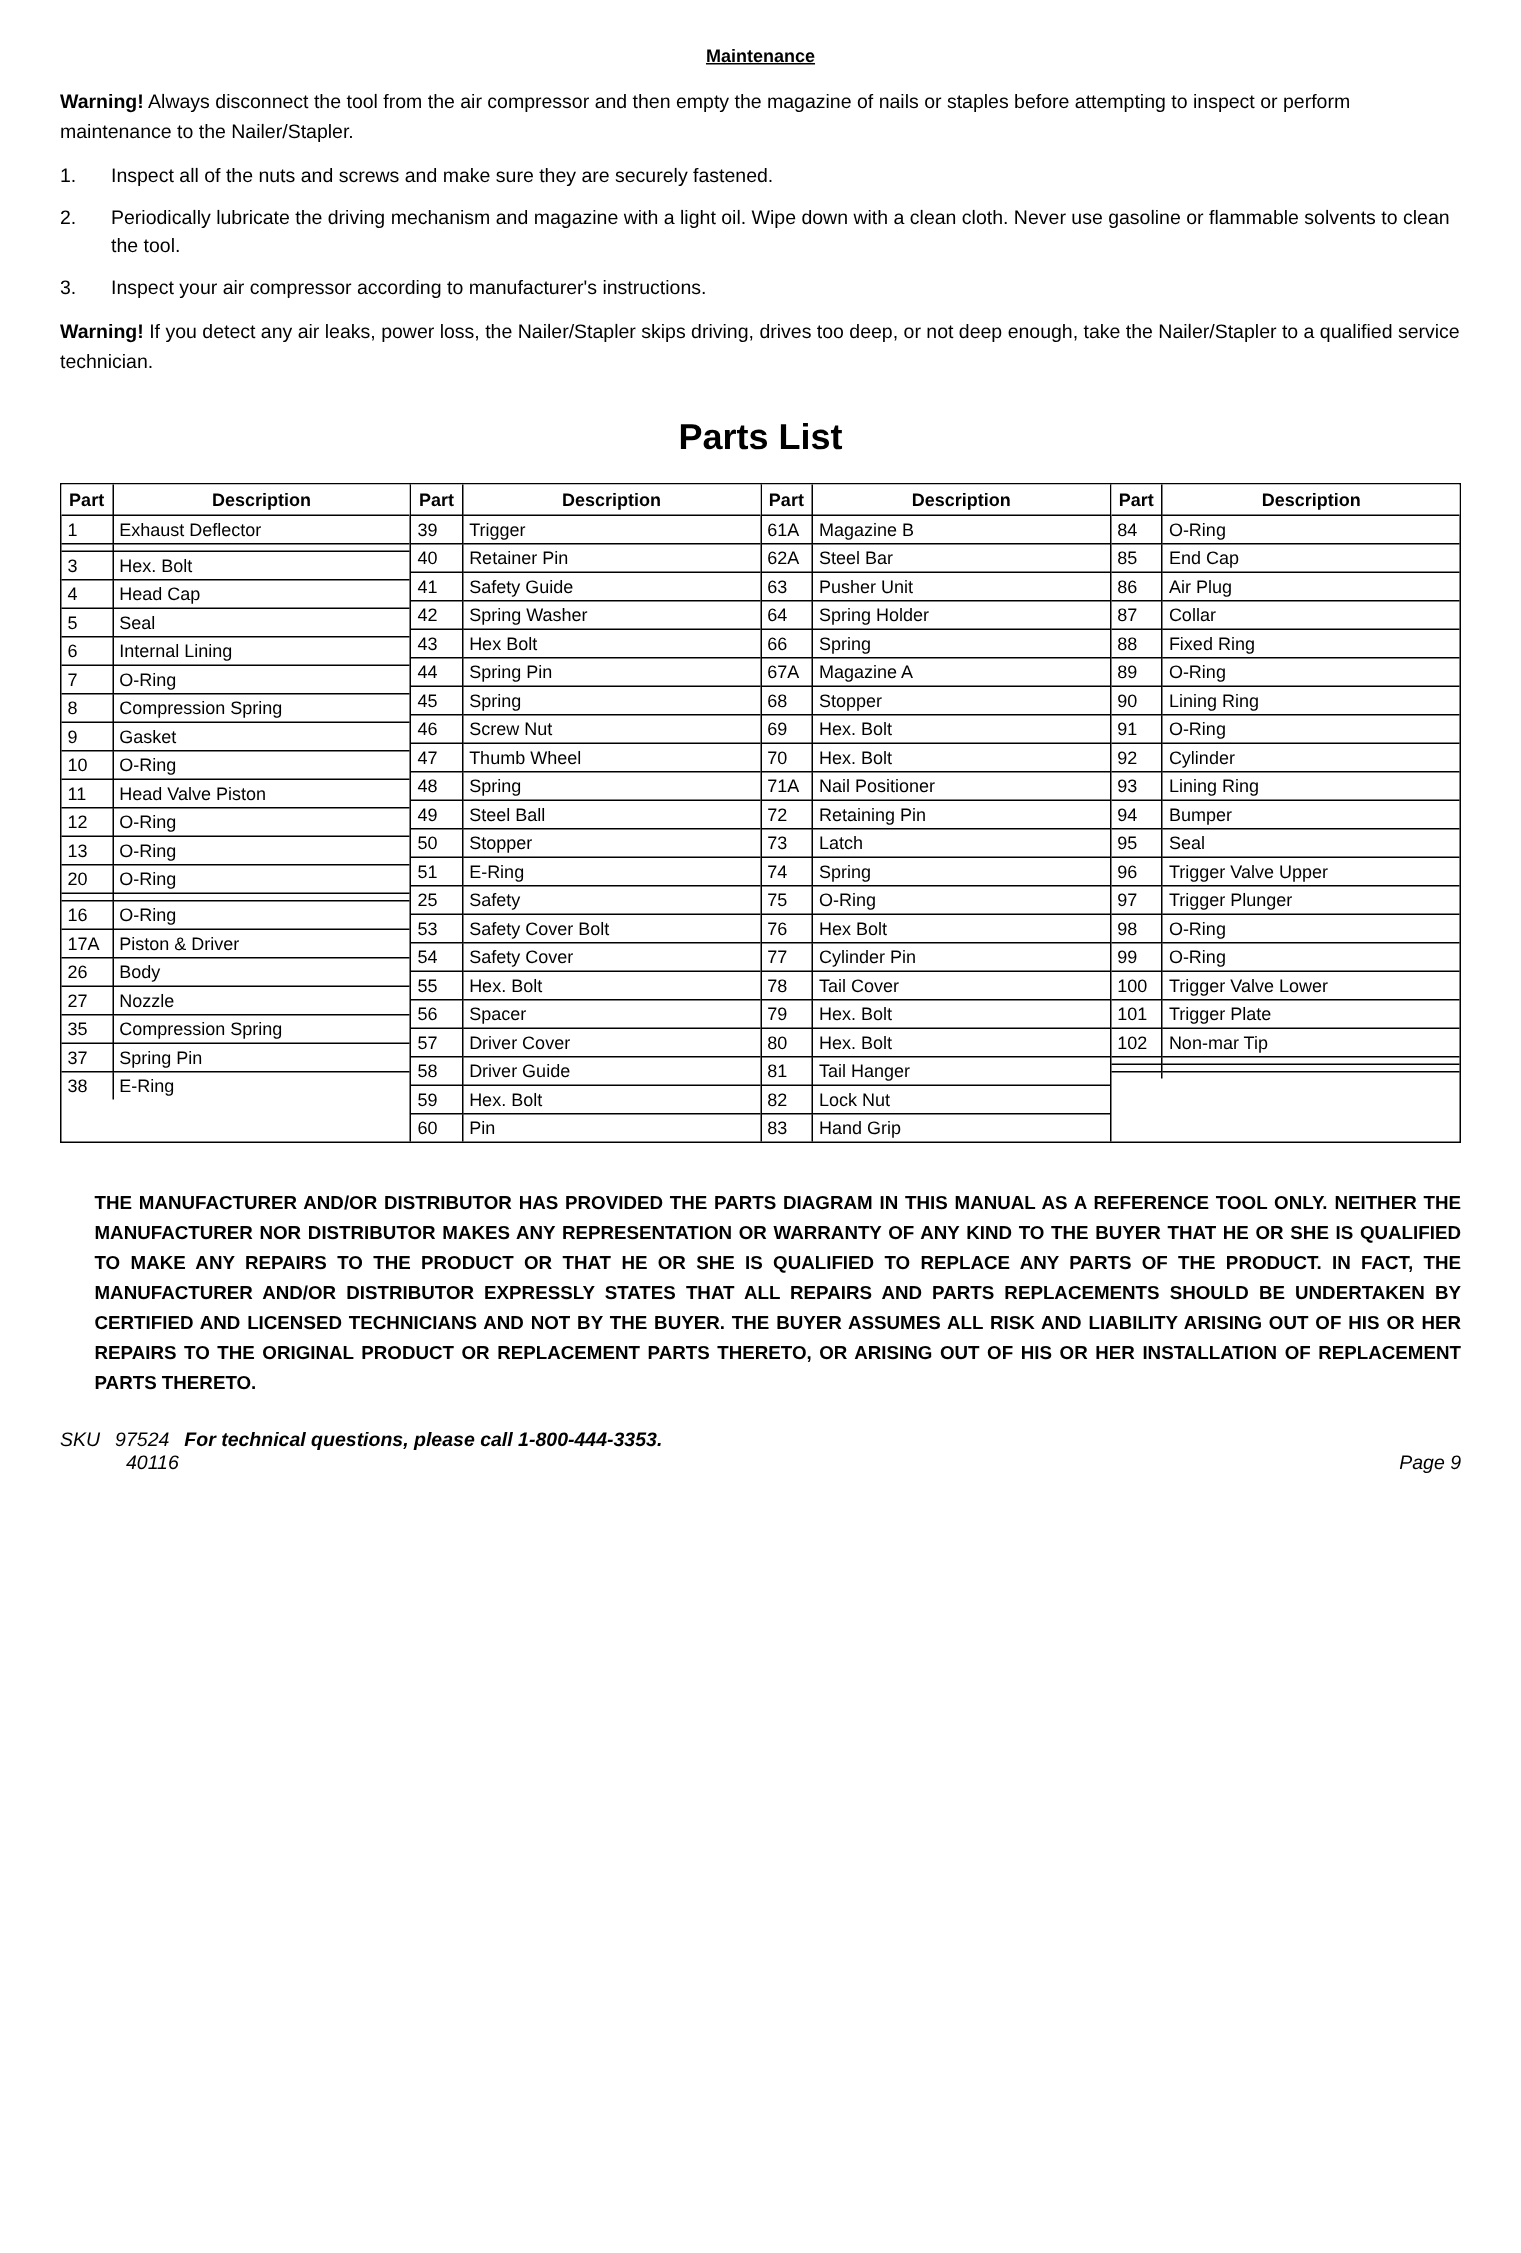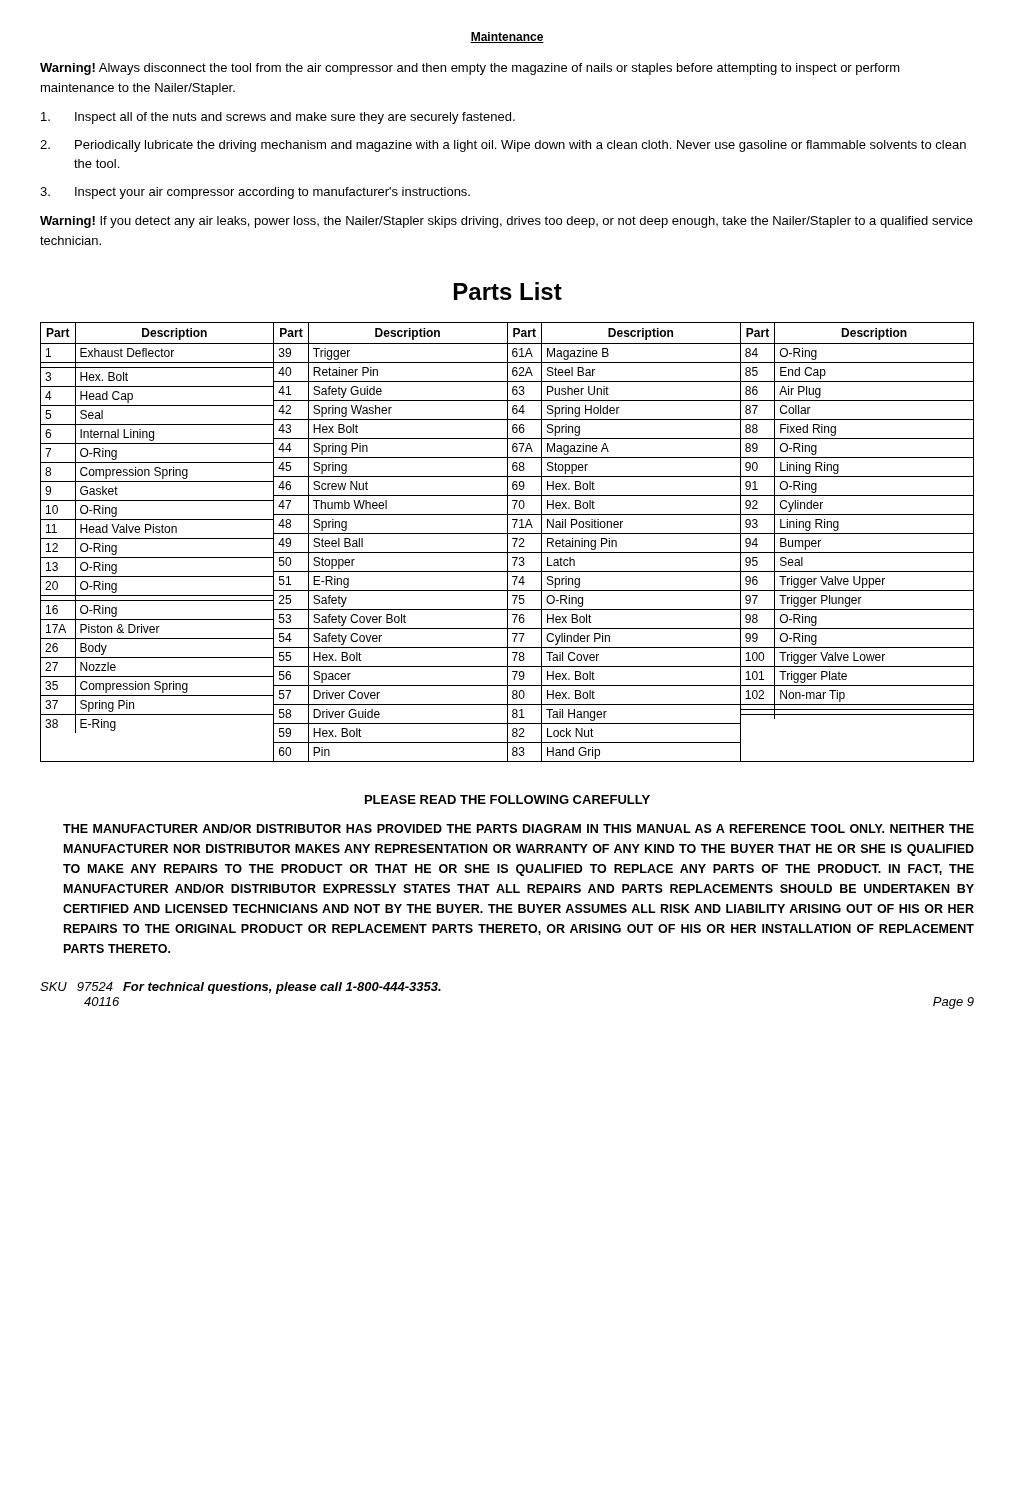--- a/index.html
+++ b/index.html
@@ -556,21 +556,20 @@
           <tr>
             <td class="part-num"></td>
             <td></td>
           </tr>
         </tbody>
       </table>
     </div>
   </div>
 
 <div class="disclaimer-section">
-  <div class="disclaimer-title">PLEASE READ THE FOLLOWING CAREFULLY</div>
   <div class="disclaimer-body">THE MANUFACTURER AND/OR DISTRIBUTOR HAS PROVIDED THE PARTS DIAGRAM IN THIS MANUAL AS A REFERENCE TOOL ONLY.   NEITHER THE MANUFACTURER NOR DISTRIBUTOR MAKES ANY REPRESENTATION OR WARRANTY OF ANY KIND TO THE BUYER THAT HE OR SHE IS QUALIFIED TO MAKE ANY REPAIRS TO THE PRODUCT OR THAT HE OR SHE IS QUALIFIED TO REPLACE ANY PARTS OF THE PRODUCT.  IN FACT, THE MANUFACTURER AND/OR DISTRIBUTOR EXPRESSLY STATES THAT ALL REPAIRS AND PARTS REPLACEMENTS SHOULD BE UNDERTAKEN BY CERTIFIED AND LICENSED TECHNICIANS AND NOT BY THE BUYER. THE BUYER ASSUMES ALL RISK AND LIABILITY ARISING OUT OF HIS OR HER REPAIRS TO THE ORIGINAL PRODUCT OR REPLACEMENT PARTS THERETO, OR ARISING OUT OF HIS OR HER INSTALLATION OF REPLACEMENT PARTS THERETO.</div>
 </div>
 
 <div class="footer-row">
   <div class="sku-block">
     <div class="sku-line">
       <span>SKU</span>
       <span>97524</span>
       <span class="bold" style="font-weight:bold;">For technical questions, please call 1-800-444-3353.</span>
     </div>

